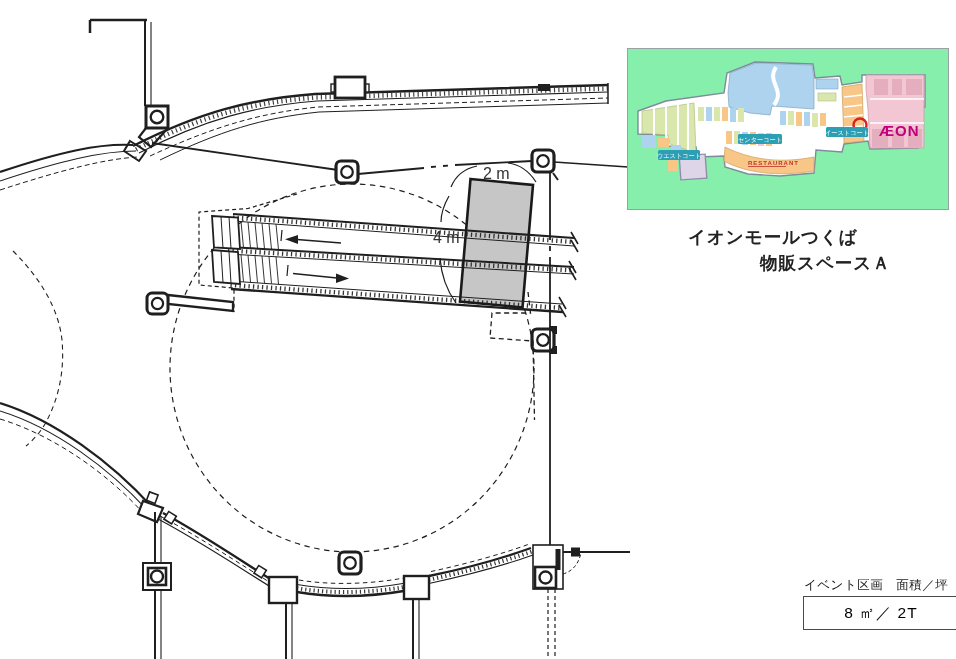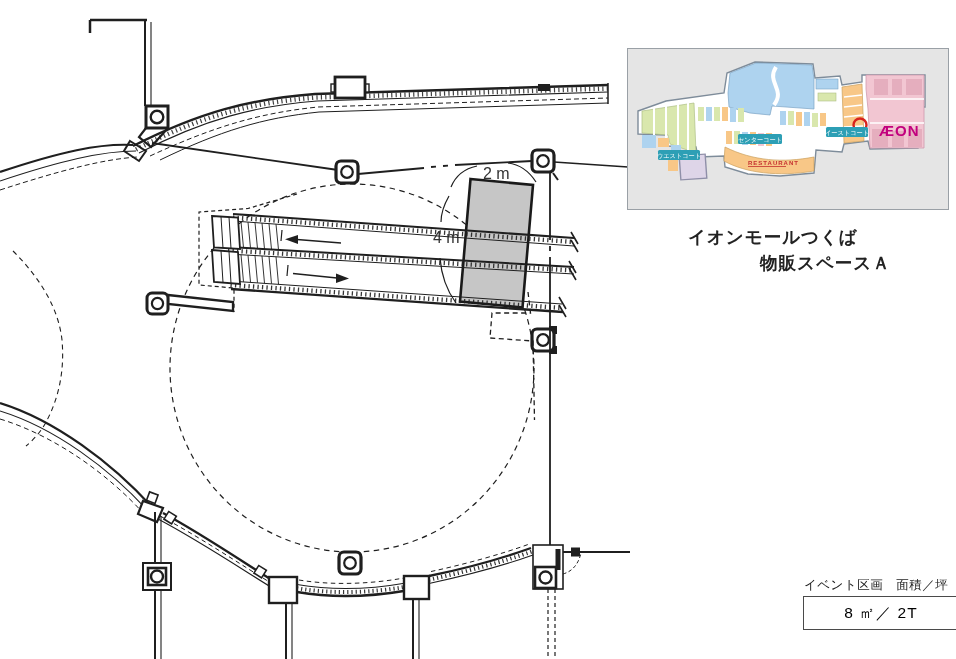--- a/index.html
+++ b/index.html
@@ -4,21 +4,21 @@
 <style>
   html,body{margin:0;padding:0;}
   body{
     width:956px;height:659px;position:relative;background:#ffffff;overflow:hidden;
     font-family:"Liberation Sans",sans-serif;color:#1f1f1f;
   }
   #plan-svg{position:absolute;left:0;top:0;}
   .stroke{stroke:#1f1f1f;fill:none;}
   #inset-wrap{
     position:absolute;left:627px;top:48px;width:322px;height:162px;
-    background:#e5e5e5;border:1.2px solid #9aa0a6;box-sizing:border-box;
+    background:#86efac;border:1.2px solid #9aa0a6;box-sizing:border-box;
   }
   #title{
     position:absolute;left:688px;top:224px;width:270px;
     font-size:17.5px;font-weight:bold;letter-spacing:1px;color:#222;line-height:1.5;
   }
   #title .line2{margin-left:72px;}
   #area-header{
     position:absolute;left:804px;top:577px;width:142px;text-align:left;
     font-size:12.5px;color:#222;letter-spacing:.5px;white-space:nowrap;
   }

